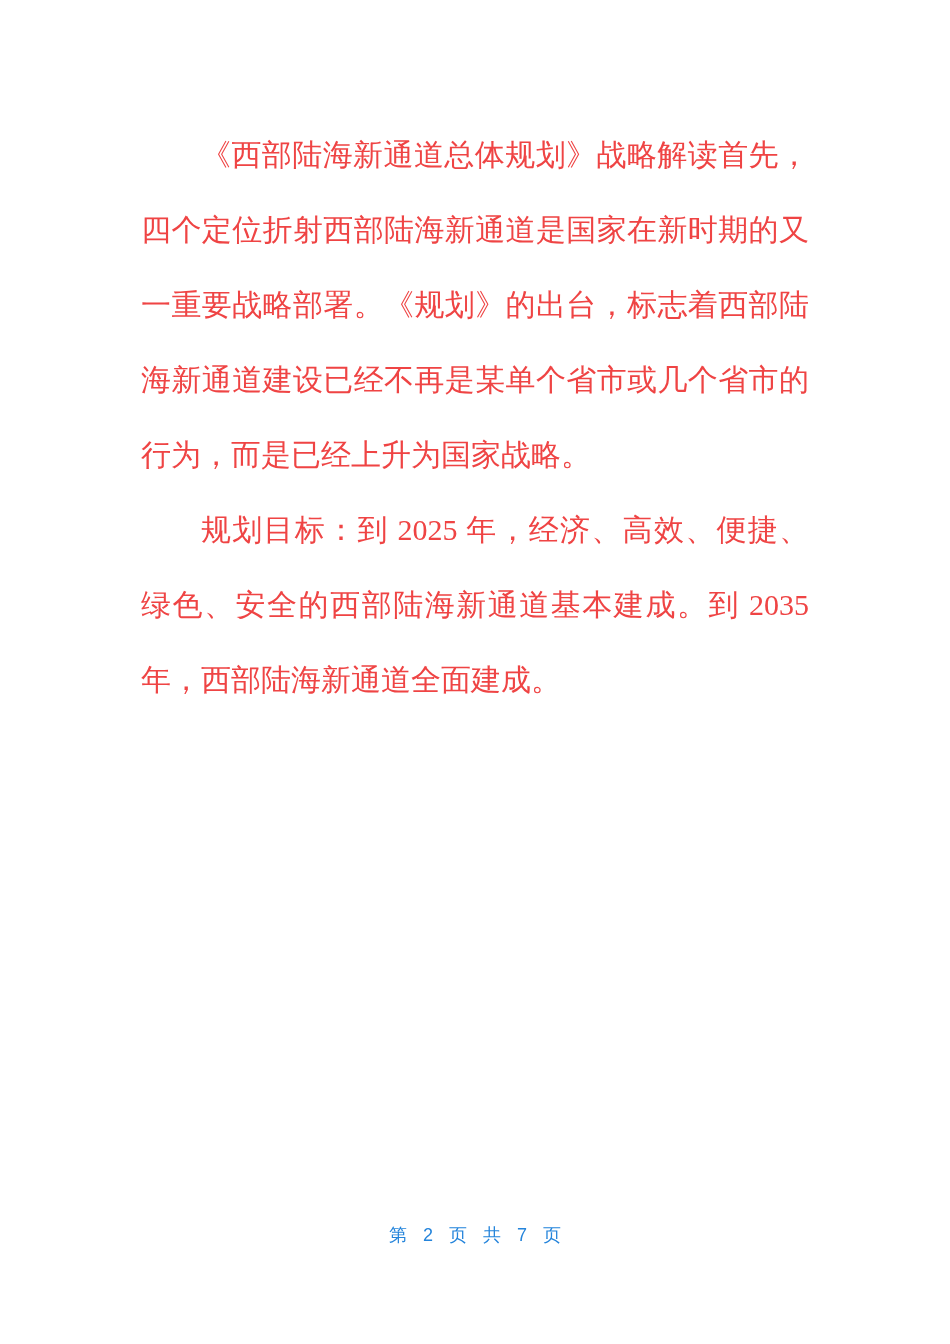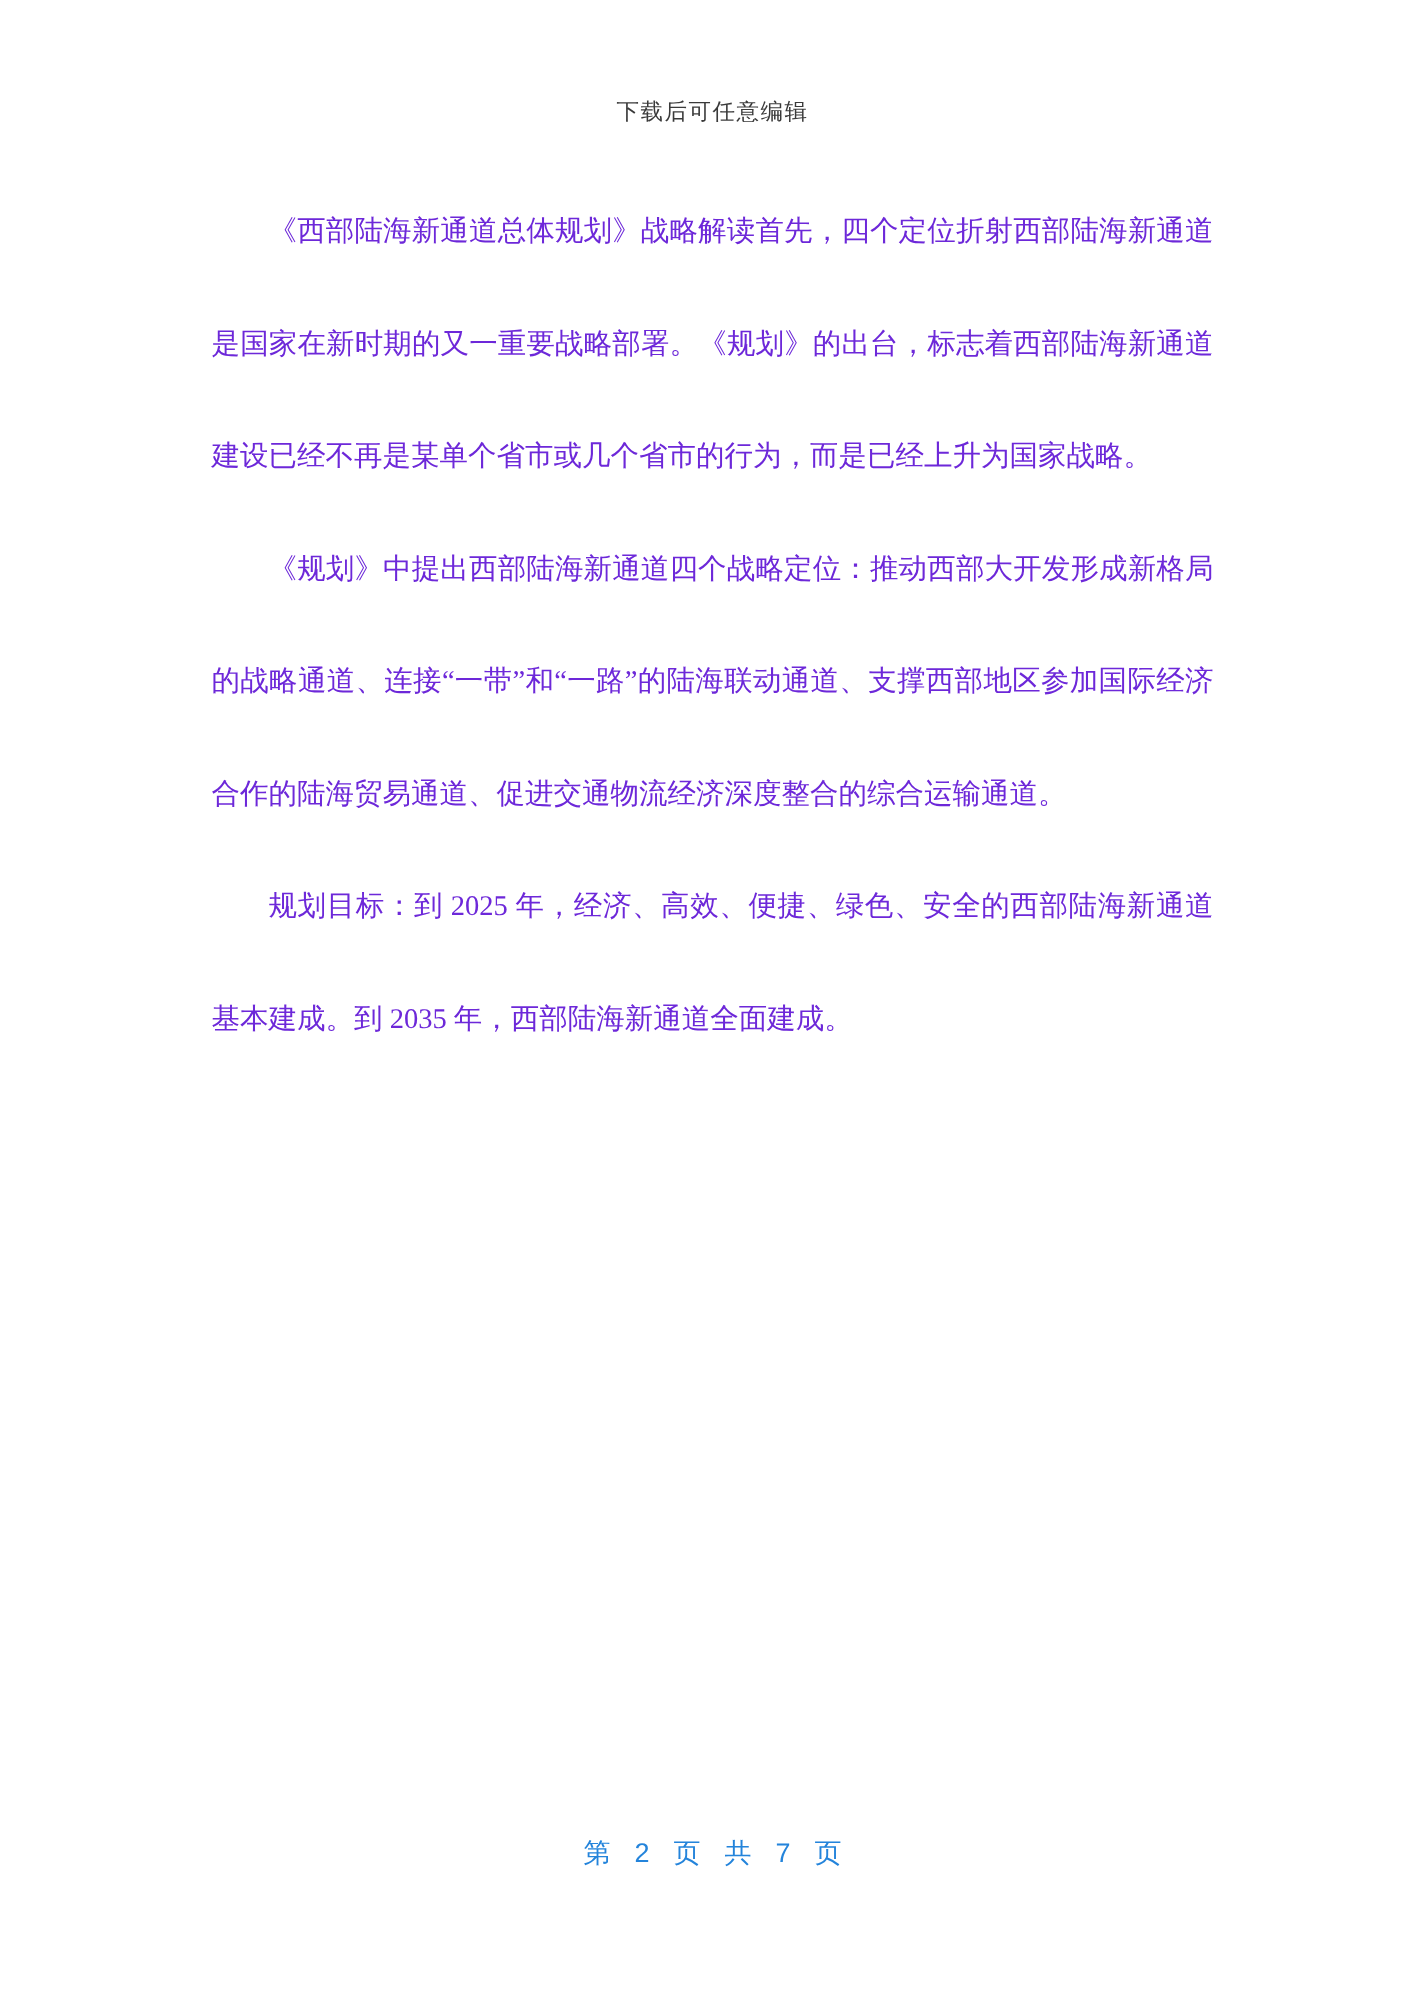--- a/index.html
+++ b/index.html
@@ -24,23 +24,23 @@
     font-size: 15px;
     line-height: 22px;
     color: #3a3a3a;
     letter-spacing: 1px;
   }
   .doc-body {
     position: absolute;
     top: 117px;
     left: 141px;
     width: 668px;
-    font-size: 19px;
+    font-size: 30px;
     line-height: 75px;
-    color: #6d28d9;
+    color: #ef4444;
   }
   .doc-body p {
     margin: 0;
     padding: 0;
     text-indent: 2em;
     text-align: justify;
     text-justify: inter-ideograph;
   }
   .page-footer {
     position: absolute;
@@ -55,25 +55,23 @@
     line-height: 26px;
     color: #2484db;
     font-family: "Liberation Sans", "DejaVu Sans", sans-serif;
   }
 </style>
 </head>
 <body>
 
 <div class="page">
 
-  <div class="header-notice">下载后可任意编辑</div>
 
   <div class="doc-body">
     <p>《西部陆海新通道总体规划》战略解读首先，四个定位折射西部陆海新通道是国家在新时期的又一重要战略部署。《规划》的出台，标志着西部陆海新通道建设已经不再是某单个省市或几个省市的行为，而是已经上升为国家战略。</p>
-    <p>《规划》中提出西部陆海新通道四个战略定位：推动西部大开发形成新格局的战略通道、连接“一带”和“一路”的陆海联动通道、支撑西部地区参加国际经济合作的陆海贸易通道、促进交通物流经济深度整合的综合运输通道。</p>
     <p>规划目标：到 2025 年，经济、高效、便捷、绿色、安全的西部陆海新通道基本建成。到 2035 年，西部陆海新通道全面建成。</p>
   </div>
 
   <div class="page-footer">
     <span>第</span>
     <span>2</span>
     <span>页</span>
     <span>共</span>
     <span>7</span>
     <span>页</span>

